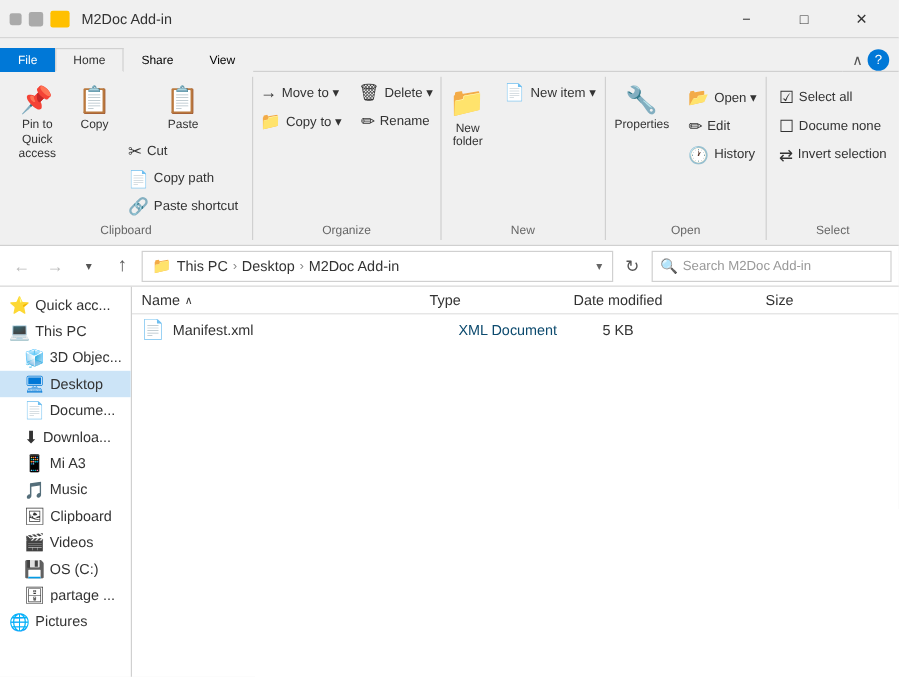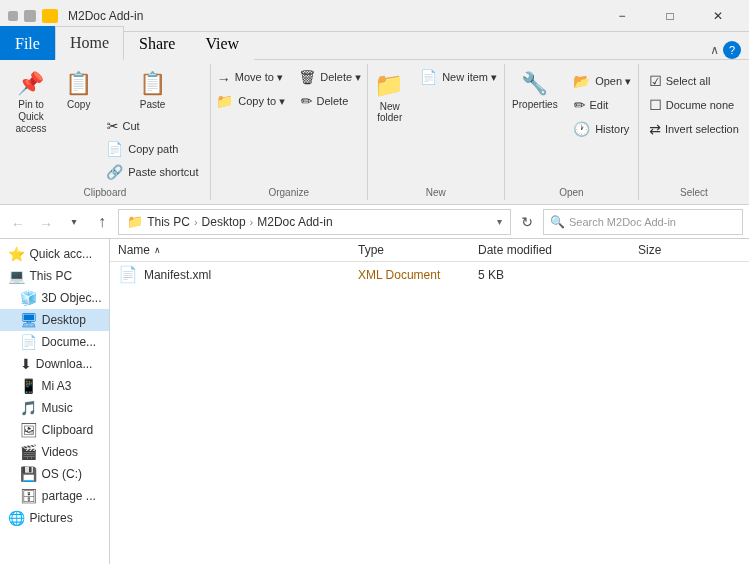--- a/index.html
+++ b/index.html
@@ -24,28 +24,27 @@
     .ribbon-tabs {
       display: flex;
       background: #f0f0f0;
       height: 28px;
       align-items: flex-end;
       padding-left: 0;
       border-bottom: none;
     }
     .ribbon-tab {
       padding: 4px 14px;
-      font-size: 16px;
+      font-size: 10px;
       cursor: pointer;
       border: 1px solid transparent;
       border-bottom: none;
-      height: 34px;
-      display: flex;
-      align-items: center;
-      font-family: Liberation Serif, serif;
+      height: 20px;
+      display: flex;
+      align-items: center;
     }
     .ribbon-tab.active {
       background: #0078d7;
       color: white;
     }
 
     
     .ribbon {
       background: #f0f0f0;
       border-bottom: 1px solid #d0d0d0;
@@ -210,21 +209,21 @@
     .file-row {
       display: flex;
       align-items: center;
       padding: 3px 0;
       font-size: 12px;
       cursor: pointer;
       border-bottom: 1px solid transparent;
     }
     .file-row .fc-name { width: 240px; padding: 0 8px; display: flex; align-items: center; gap: 6px; color: #333; }
     .file-row .fc-date { width: 160px; padding: 0 8px; color: #0078d7; }
-    .file-row .fc-type { width: 120px; padding: 0 8px; color: #a16207; }
+    .file-row .fc-type { width: 120px; padding: 0 8px; color: #0c4a6e; margin-left: 24px; }
     .file-row .fc-size { width: 80px; padding: 0 8px; color: #333; }
 
     .up-btn { font-size: 16px; }
   </style>
 </head>
 <body>
 
 <div class="title-bar">
   <div class="title-bar-icons">
     <div class="title-icon" style="width:10px;height:10px;background:#aaa;"></div>
@@ -303,21 +302,21 @@
           <span>Delete ▾</span>
         </button>
       </div>
       <div style="display:flex;gap:2px;">
         <button class="ribbon-btn-small">
           <span class="s-icon">📁</span>
           <span>Copy to ▾</span>
         </button>
         <button class="ribbon-btn-small">
           <span class="s-icon">✏</span>
-          <span>Delete</span>
+          <span>Rename</span>
         </button>
       </div>
     </div>
     <div class="ribbon-group-label">Organize</div>
   </div>
 
   <div class="ribbon-group" style="min-width:80px;">
     <div class="ribbon-items">
       <button class="ribbon-btn">
         <span class="btn-icon" style="font-size:24px;color:#ffc000;">📁</span>

